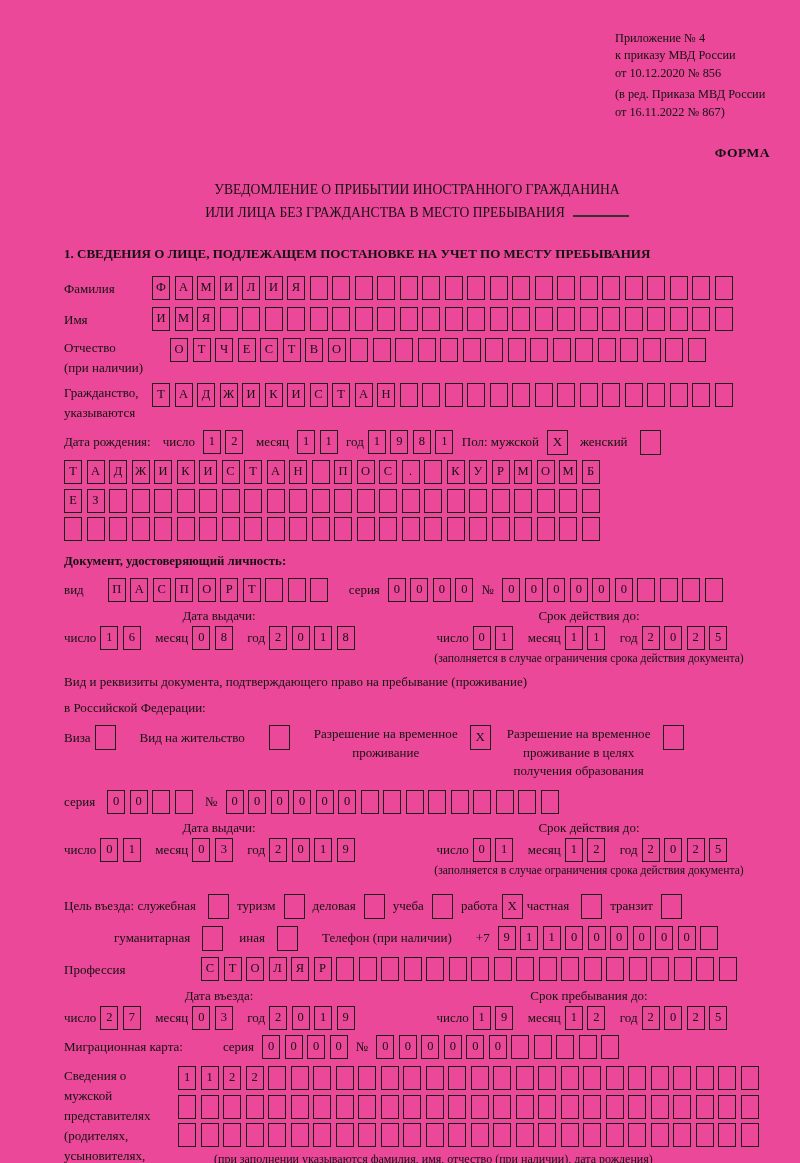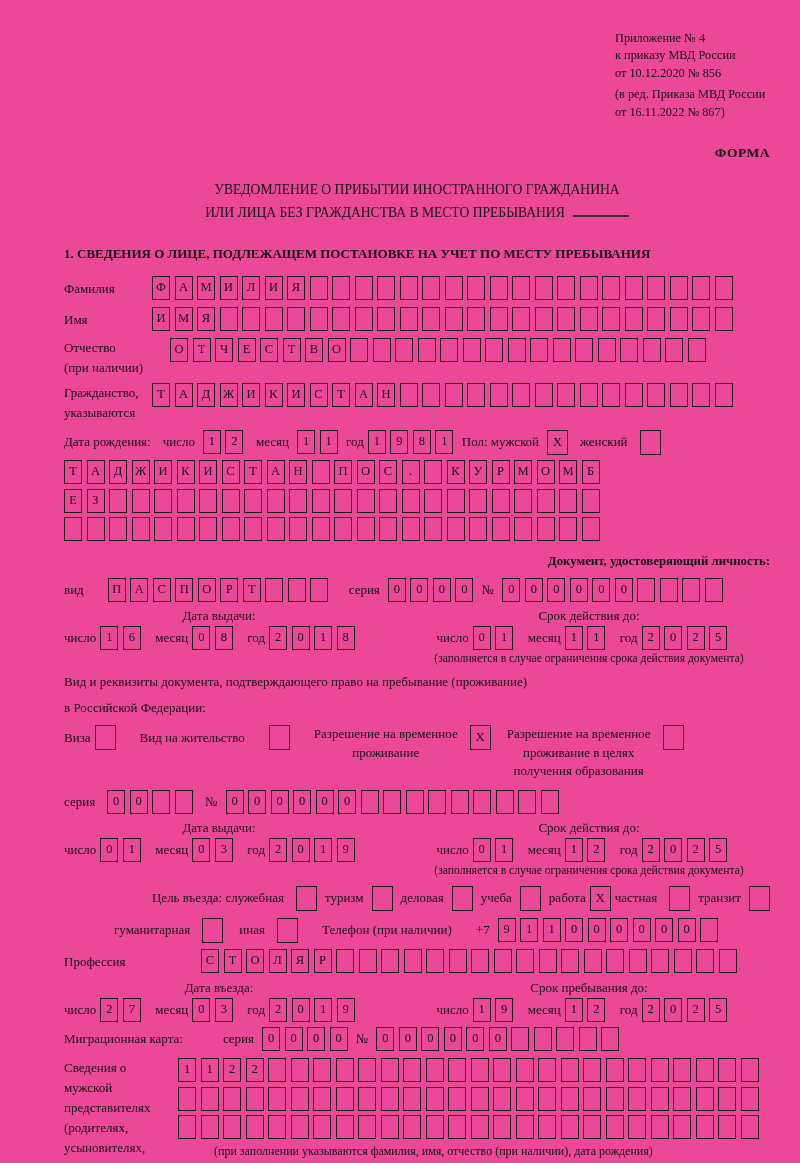--- a/index.html
+++ b/index.html
@@ -11,21 +11,21 @@
   .title { margin-top:18px; text-align:center; font-weight:normal; font-size:13.6px; line-height:1.65; }
   .title-underline { display:inline-block; width:56px; border-bottom:2px solid #333; height:1em; margin-left:8px; vertical-align:baseline; }
   .section-title { margin-top:22px; font-weight:bold; font-size:13px; margin-bottom:14px; }
   .row { display:flex; align-items:flex-start; margin-bottom:5px; }
   .lbl { font-size:13px; line-height:26px; flex:none; }
   .lbl2 { font-size:13px; line-height:20px; flex:none; }
   .grid { white-space:nowrap; flex:none; }
   .cell { display:inline-block; width:18px; height:24px; border:1.5px solid #1c1c1c; margin-right:4.5px; text-align:center; font-size:12.5px; line-height:21px; vertical-align:top; }
   .cb { display:inline-block; width:21px; height:25px; border:1.5px solid #1c1c1c; text-align:center; font-size:13px; line-height:22px; vertical-align:top; flex:none; }
   .w86 { width:88px; } .w106 { width:106px; } .w135 { width:137px; flex:none; }
-  .doc-title { text-align:right; font-weight:bold; font-size:12.8px; margin:8px 0 8px 0; }
+  .doc-title { text-align:left; font-weight:bold; font-size:12.8px; margin:8px 0 8px 0; }
   .inline-lbl { font-size:13px; line-height:26px; flex:none; }
   .gap4{width:4px;flex:none}.gap8{width:8px;flex:none}.gap12{width:12px;flex:none}.gap16{width:16px;flex:none}.gap24{width:24px;flex:none}.gap40{width:40px;flex:none}
   .daterow { display:flex; margin-bottom:4px; margin-top:4px; }
   .date-left { width:310px; flex:none; }
   .date-right { margin-left:34px; flex:1; }
   .date-hdr { text-align:center; font-size:13px; margin-bottom:2px; }
   .dv { display:flex; align-items:center; }
   .dv .dlabel { font-size:13px; margin-right:4px; }
   .dv .grid { margin-right:10px; }
   .date-note { font-size:11.6px; text-align:center; margin-top:2px; }
@@ -213,21 +213,21 @@
         <span class="grid"><span class="cell">0</span><span class="cell">1</span></span>
         <span class="dlabel">месяц</span>
         <span class="grid"><span class="cell">1</span><span class="cell">2</span></span>
         <span class="dlabel">год</span>
         <span class="grid"><span class="cell">2</span><span class="cell">0</span><span class="cell">2</span><span class="cell">5</span></span>
       </div>
       <div class="date-note">(заполняется в случае ограничения срока действия документа)</div>
     </div>
   </div>
 
-  <div class="row" style="align-items:center; margin-top:8px;justify-content:flex-end;">
+  <div class="row" style="align-items:center; margin-top:16px;">
     <div class="inline-lbl">Цель въезда: служебная</div>
       <div class="gap12"></div>
     <span class="cb"></span>
       <div class="gap8"></div>
     <div class="inline-lbl">туризм</div>
       <div class="gap8"></div>
     <span class="cb"></span>
       <div class="gap8"></div>
     <div class="inline-lbl">деловая</div>
       <div class="gap8"></div>

